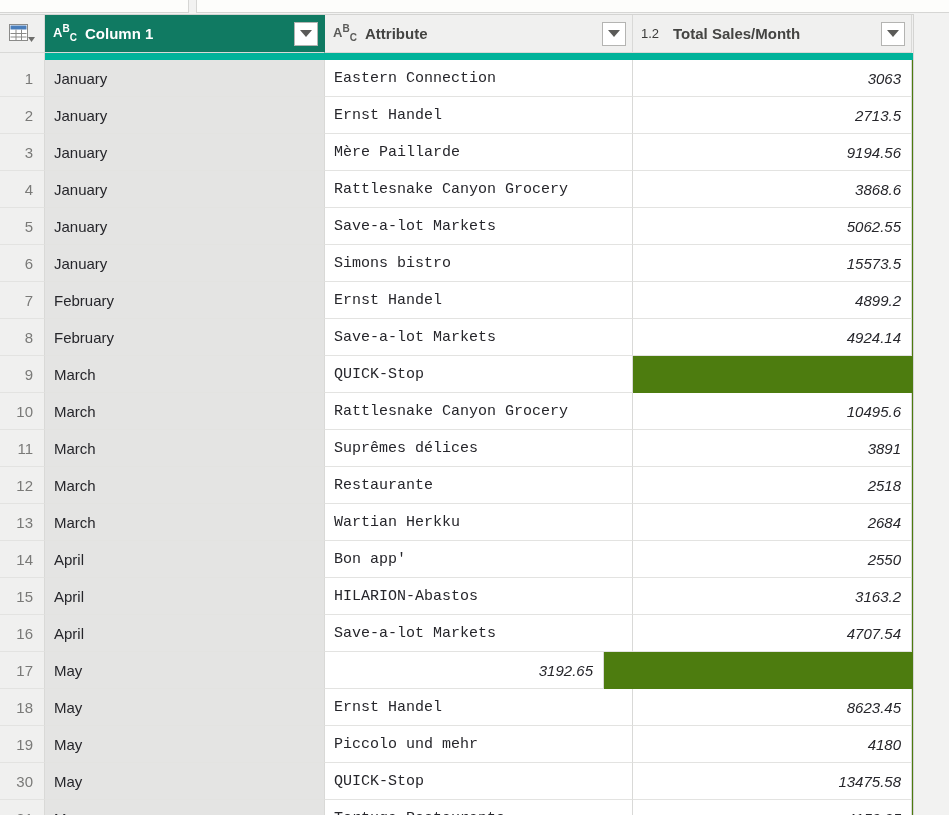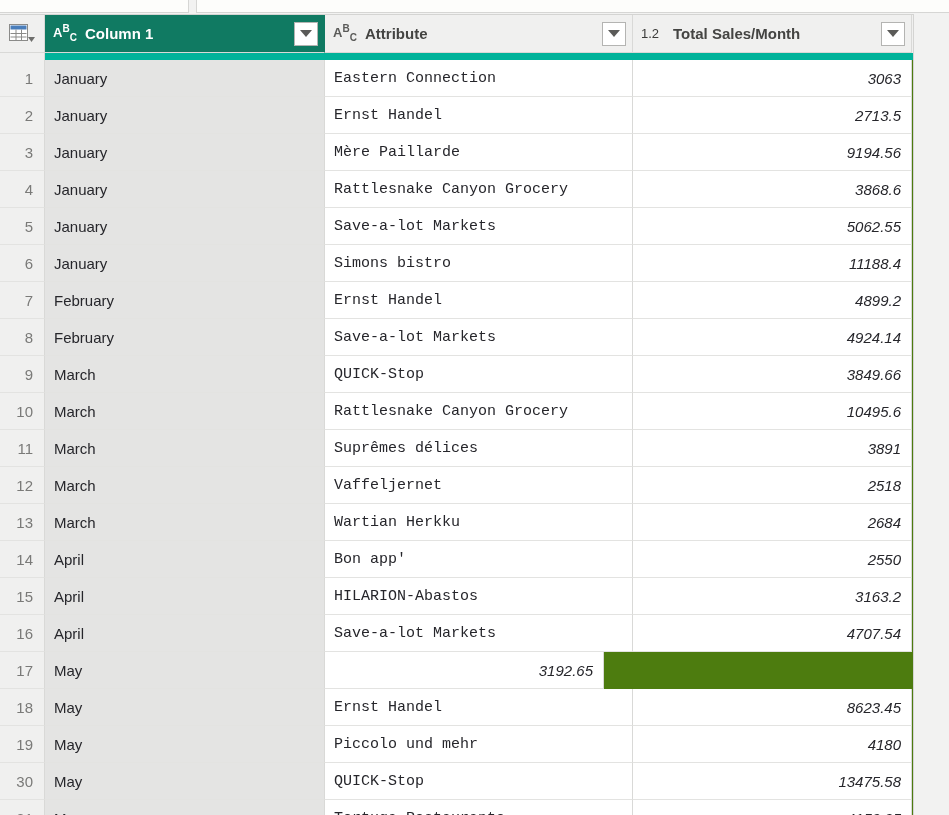--- a/index.html
+++ b/index.html
@@ -310,56 +310,55 @@
         <div class="row">
           <div class="rownum">5</div>
           <div class="cell c1">January</div>
           <div class="cell c2">Save-a-lot Markets</div>
           <div class="cell c3">5062.55</div>
         </div>
         <div class="row">
           <div class="rownum">6</div>
           <div class="cell c1">January</div>
           <div class="cell c2">Simons bistro</div>
-          <div class="cell c3">11188.4</div>
+          <div class="cell c3">15573.5</div>
         </div>
         <div class="row">
           <div class="rownum">7</div>
           <div class="cell c1">February</div>
           <div class="cell c2">Ernst Handel</div>
           <div class="cell c3">4899.2</div>
         </div>
         <div class="row">
           <div class="rownum">8</div>
           <div class="cell c1">February</div>
           <div class="cell c2">Save-a-lot Markets</div>
           <div class="cell c3">4924.14</div>
         </div>
         <div class="row">
           <div class="rownum">9</div>
           <div class="cell c1">March</div>
           <div class="cell c2">QUICK-Stop</div>
-          <div class="cell c3">3849.66</div>
         </div>
         <div class="row">
           <div class="rownum">10</div>
           <div class="cell c1">March</div>
           <div class="cell c2">Rattlesnake Canyon Grocery</div>
           <div class="cell c3">10495.6</div>
         </div>
         <div class="row">
           <div class="rownum">11</div>
           <div class="cell c1">March</div>
           <div class="cell c2">Suprêmes délices</div>
           <div class="cell c3">3891</div>
         </div>
         <div class="row">
           <div class="rownum">12</div>
           <div class="cell c1">March</div>
-          <div class="cell c2">Vaffeljernet</div>
+          <div class="cell c2">Restaurante</div>
           <div class="cell c3">2518</div>
         </div>
         <div class="row">
           <div class="rownum">13</div>
           <div class="cell c1">March</div>
           <div class="cell c2">Wartian Herkku</div>
           <div class="cell c3">2684</div>
         </div>
         <div class="row">
           <div class="rownum">14</div>

